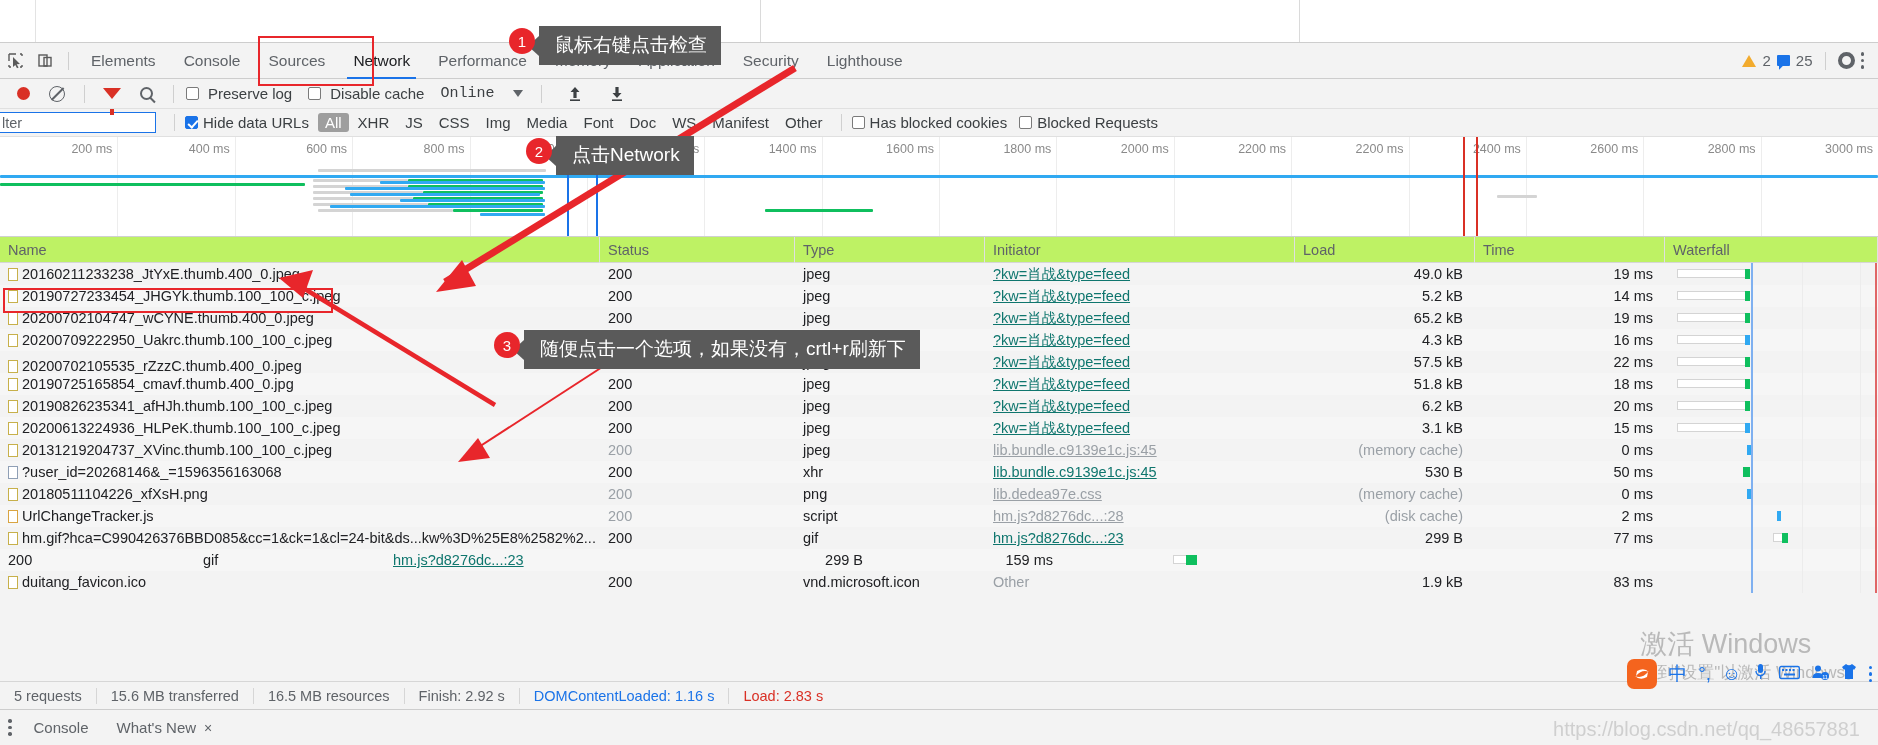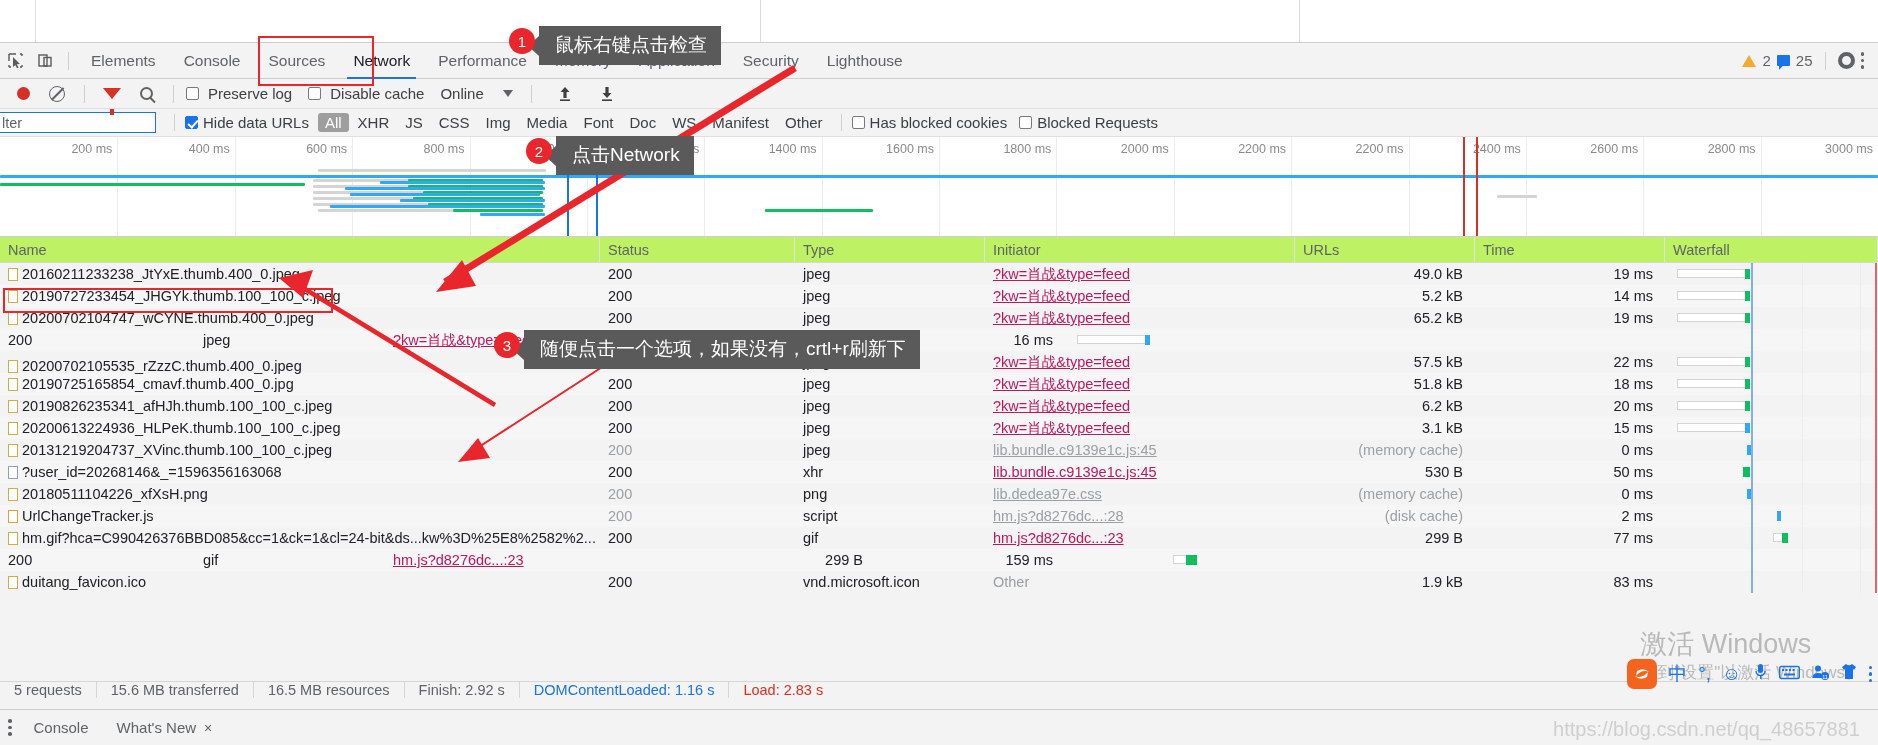--- a/index.html
+++ b/index.html
@@ -137,37 +137,37 @@
   
   #grid-header {
     display:flex; height:26px; align-items:center; background:#bef264;
     border-bottom:1px solid #d6d6d6; font-size:14.5px; color:#5f6368;
   }
   .gh { padding-left:8px; border-right:1px solid #e0e0e0; height:26px; line-height:26px; overflow:hidden;}
   .grow { display:flex; height:22px; align-items:center; font-size:14.5px; color:#202124; }
   .grow.alt { background:#f6f6f6; }
   .gc { padding-left:8px; height:22px; line-height:22px; overflow:hidden; white-space:nowrap; }
   .gc.num { text-align:right; padding-right:12px; padding-left:0; }
-  .gc.link { color:#be185d; text-decoration:underline; }
+  .gc.link { color:#0f766e; text-decoration:underline; }
   .gc.muted { color:#9aa0a6; }
   .gc.muted-link { color:#9aa0a6; }
   .ficon {
     width:10px;height:13px;border:1px solid #9aa0a6;background:#fff;display:inline-block;
     margin-right:4px; vertical-align:-2px; flex:0 0 auto;
   }
   .ficon.img { border-color:#c7b04a; }
   .ficon.js  { border-color:#d9a441; }
   .ficon.doc { border-color:#8f9fb5; }
   .w-cell { position:relative; height:22px; }
   .wf-bar { position:absolute; top:6px; height:10px; }
 
   
   #status-bar {
     position:absolute; left:0; bottom:36px; width:100%; height:28px;
-    display:flex; align-items:flex-start; font-size:14.5px; color:#5f6368;
+    display:flex; align-items:center; font-size:14.5px; color:#5f6368;
     background:#f3f3f3; border-top:1px solid #d6d6d6;
   }
   #status-bar .sb { padding:0 14px; white-space:nowrap; }
   #status-bar .sb + .sb { border-left:1px solid #d6d6d6; }
   .sb.blue { color:#1a73e8; }
   .sb.red { color:#d93025; }
 
   
   #drawer {
     position:absolute; left:0; bottom:0; width:100%; height:36px;
@@ -280,21 +280,21 @@
         <span class="funnel"></span>
       </div>
     <div class="tool-icon-btn">
         <span class="magnifier"></span>
       </div>
     <div class="tb-sep"></div>
     <span class="cb"></span>
     <span class="tb-label">Preserve log</span>
     <span class="cb"></span>
     <span class="tb-label">Disable cache</span>
-    <span class="tb-label" style="margin-left:0;margin-right:15px;">Online</span>
+    <span class="tb-label" style="margin-left:0;margin-right:15px;font-family:Liberation Mono, monospace;">Online</span>
     <span class="caret-down"></span>
     <div class="tb-sep" style="margin:0 14px;"></div>
     <div class="tool-icon-btn">
       <svg width="16" height="17" viewBox="0 0 16 17">
           <path d="M8 2 L3.5 7 H6.4 V13 H9.6 V7 H12.5 Z" fill="#3c4043"></path>
           <rect x="3" y="14.4" width="10" height="1.6" fill="#3c4043"></rect>
         </svg>
     </div>
     <div class="tool-icon-btn" style="margin-left:8px;">
       <svg width="16" height="17" viewBox="0 0 16 17">
@@ -392,21 +392,21 @@
         <div class="ov-vline" style="left: 1463px; background: rgb(217, 48, 37);"></div>
         <div class="ov-vline" style="left: 1476px; background: rgb(217, 48, 37);"></div>
       </div>
   </div>
 
   <div id="grid-header">
     <div class="gh" style="width:600px;">Name</div>
     <div class="gh" style="width:195px;">Status</div>
     <div class="gh" style="width:190px;">Type</div>
     <div class="gh" style="width:310px;">Initiator</div>
-    <div class="gh" style="width:180px;">URLs</div>
+    <div class="gh" style="width:180px;">Load</div>
     <div class="gh" style="width:190px;">Time</div>
     <div class="gh" style="flex:1;">Waterfall</div>
   </div>
 
   <div id="grid-body" style="position: relative;">
       <div class="grow">
         <div class="gc" style="width: 600px;"><span class="ficon img"></span><span>20160211233238_JtYxE.thumb.400_0.jpeg</span></div>
         <div class="gc " style="width: 195px;">200</div>
         <div class="gc " style="width: 190px;">jpeg</div>
         <div class="gc link" style="width: 310px;">?kw=肖战&amp;type=feed</div>
@@ -435,20 +435,21 @@
         <div class="gc " style="width: 190px;">jpeg</div>
         <div class="gc link" style="width: 310px;">?kw=肖战&amp;type=feed</div>
         <div class="gc num " style="width: 180px;">65.2 kB</div>
         <div class="gc num" style="width: 190px;">19 ms</div>
         <div class="gc w-cell" style="flex: 1 1 0%;">
           <div class="wf-bar" style="left: 12px; width: 70px; background: rgb(255, 255, 255); border: 1px solid rgb(212, 212, 212); height: 9px;"></div>
           <div class="wf-bar" style="left: 80px; width: 5px; background: rgb(15, 191, 94);"></div>
         </div>
       </div>
       <div class="grow alt">
+        <div class="gc" style="width: 600px;"><span class="ficon img"></span><span>20200709222950_Uakrc.thumb.100_100_c.jpeg</span></div>
         <div class="gc " style="width: 195px;">200</div>
         <div class="gc " style="width: 190px;">jpeg</div>
         <div class="gc link" style="width: 310px;">?kw=肖战&amp;type=feed</div>
         <div class="gc num " style="width: 180px;">4.3 kB</div>
         <div class="gc num" style="width: 190px;">16 ms</div>
         <div class="gc w-cell" style="flex: 1 1 0%;">
           <div class="wf-bar" style="left: 12px; width: 70px; background: rgb(255, 255, 255); border: 1px solid rgb(212, 212, 212); height: 9px;"></div>
           <div class="wf-bar" style="left: 80px; width: 5px; background: rgb(48, 169, 242);"></div>
         </div>
       </div>

